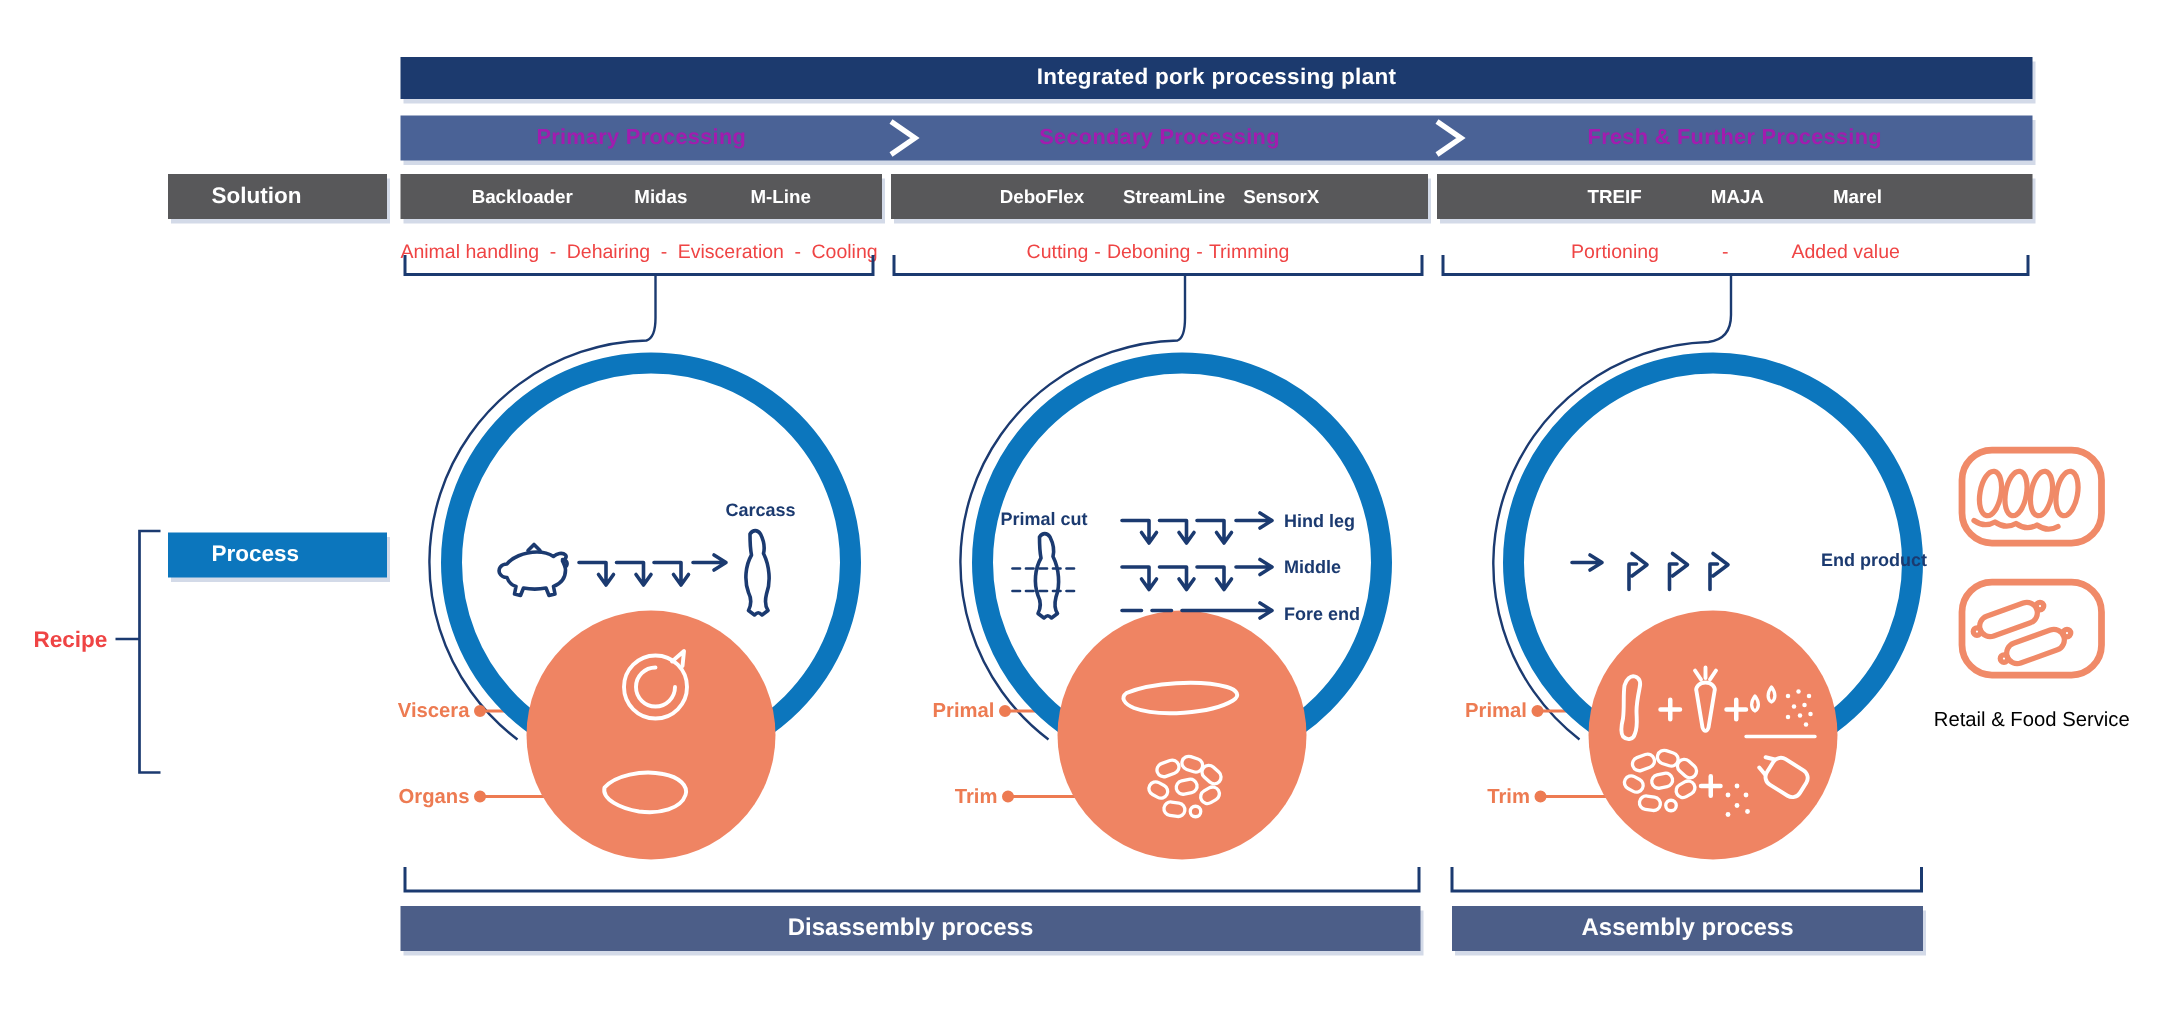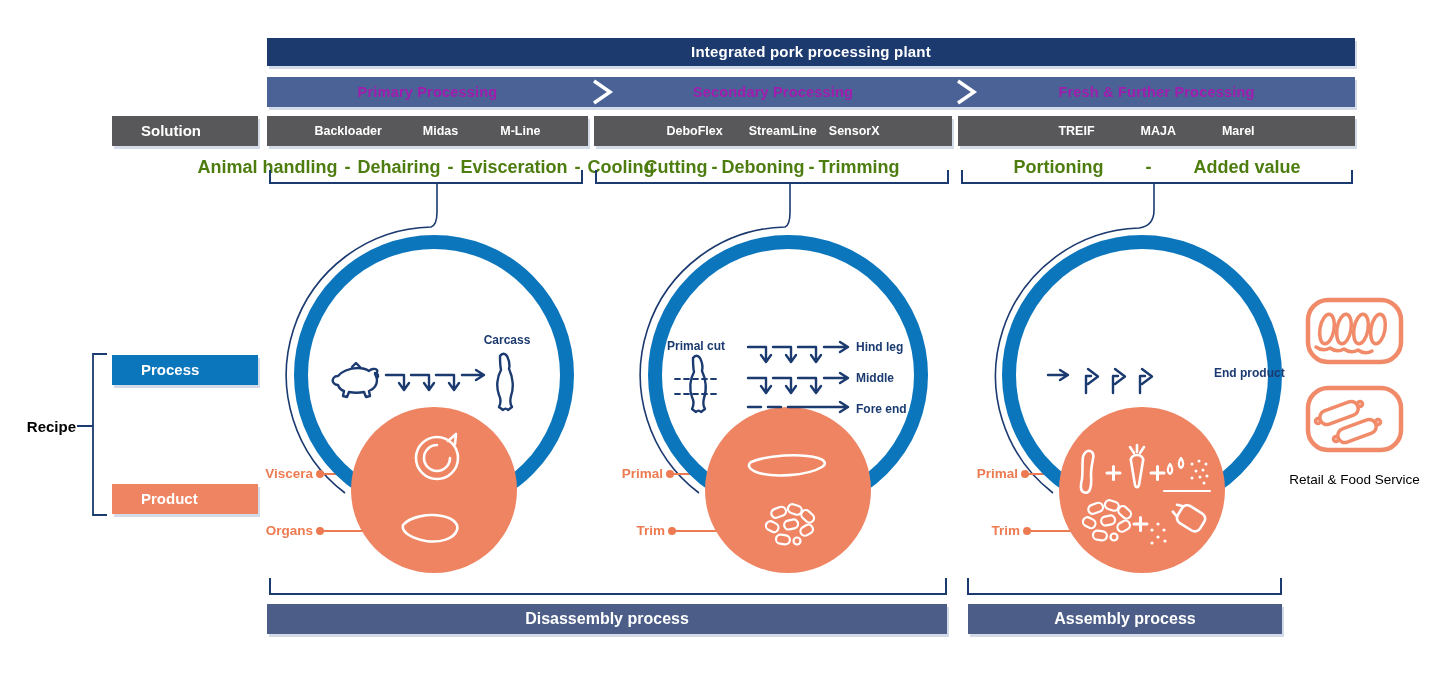--- a/index.html
+++ b/index.html
@@ -13,34 +13,34 @@
   .hdrband{left:267px;top:77px;width:1088px;height:30px;background:#4a6296;z-index:2;}
   .hdr{top:77px;height:30px;line-height:30px;color:#a21caf;font-size:14.5px;font-weight:600;
        text-align:center;z-index:3;letter-spacing:.2px;}
   
   .graybar{top:116px;height:30px;background:#58585a;z-index:2;display:flex;align-items:center;justify-content:center;}
   .brand{color:#fff;font-size:12.5px;font-weight:600;white-space:nowrap;}
   .sideblock{left:112px;width:146px;height:30px;z-index:2;color:#fff;font-size:15px;font-weight:600;
              line-height:30px;padding-left:29px;box-sizing:border-box;}
   
   .steps{top:159px;height:16px;display:flex;align-items:center;justify-content:center;z-index:3;
-         color:#4d7c0f;font-size:18px;font-weight:700;white-space:nowrap;}
+         color:#ef4444;font-size:13px;font-weight:400;white-space:nowrap;}
   .steps span{display:block;}
   
   .ring{width:280px;height:280px;border:14px solid #0c76bd;border-radius:50%;top:235px;z-index:4;box-sizing:border-box;}
   .ocircle{width:166px;height:166px;border-radius:50%;background:#ef8463;top:407px;z-index:5;}
   
   .annot{color:#1b3a70;font-size:12px;font-weight:700;z-index:7;white-space:nowrap;}
   .olabel{color:#ed7b52;font-size:13.5px;font-weight:700;z-index:7;text-align:right;width:80px;white-space:nowrap;}
   
   .footbar{top:604px;height:30px;background:#4c5e88;z-index:2;color:#fff;font-size:16px;font-weight:600;
            text-align:center;line-height:30px;}
   .retailtxt{left:1272px;top:472px;width:165px;text-align:center;color:#000000;
              font-size:13.5px;font-weight:400;z-index:7;}
-  .recipetxt{left:18px;top:418px;width:58px;text-align:right;color:#000000;font-size:15px;font-weight:600;z-index:7;}
+  .recipetxt{left:18px;top:418px;width:58px;text-align:center;color:#ef4444;font-size:15px;font-weight:600;z-index:7;}
   svg.overlay{left:0;top:0;z-index:3;pointer-events:none;}
   svg.iconlayer{left:0;top:0;z-index:6;pointer-events:none;}
 </style>
 </head>
 <body>
 
 <div id="canvas">
 
   <div class="abs banner shadow">Integrated pork processing plant</div>
 
@@ -82,21 +82,20 @@
     <span>-</span>
     <span>Trimming</span>
   </div>
   <div class="abs steps" style="left:962px;width:390px;gap:42px;">
     <span>Portioning</span>
     <span>-</span>
     <span>Added value</span>
   </div>
 
   <div class="abs sideblock shadow" style="top:355px;background:#0c76bd;">Process</div>
-  <div class="abs sideblock shadow" style="top:484px;background:#ef8463;">Product</div>
   <div class="abs recipetxt">Recipe</div>
 
   <div class="abs ring" style="left:294px;"></div>
   <div class="abs ring" style="left:648px;"></div>
   <div class="abs ring" style="left:1002px;"></div>
   <div class="abs ocircle" style="left:351px;"></div>
   <div class="abs ocircle" style="left:705px;"></div>
   <div class="abs ocircle" style="left:1059px;"></div>
 
   <svg class="abs overlay" width="1451" height="674" viewBox="0 0 1451 674">

